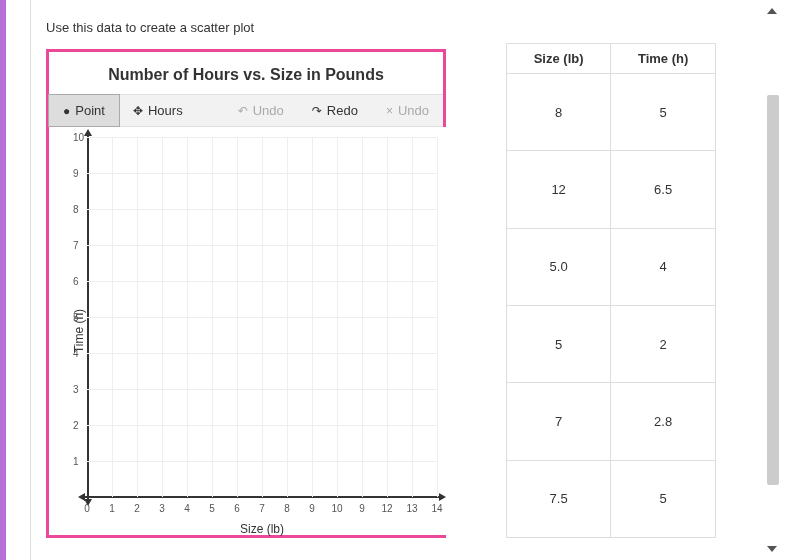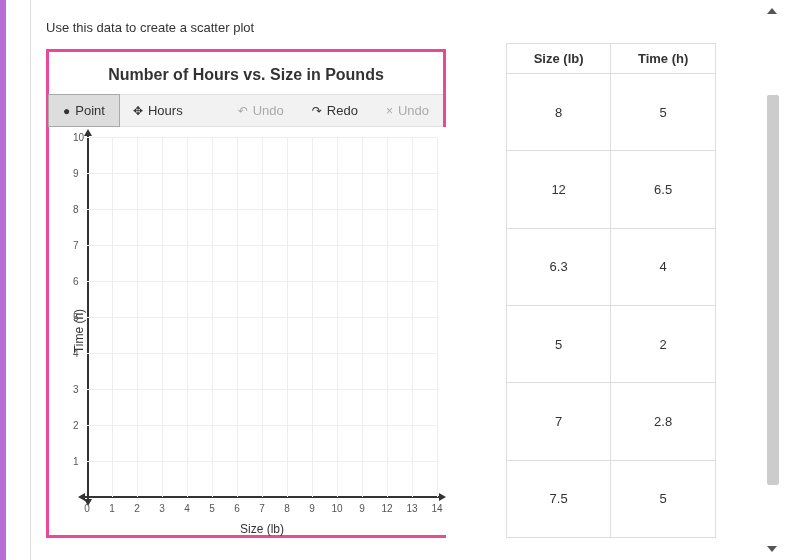--- a/index.html
+++ b/index.html
@@ -287,21 +287,21 @@
       <tbody>
         <tr>
           <td>8</td>
           <td>5</td>
         </tr>
         <tr>
           <td>12</td>
           <td>6.5</td>
         </tr>
         <tr>
-          <td>6.3</td>
+          <td>5.0</td>
           <td>4</td>
         </tr>
         <tr>
           <td>5</td>
           <td>2</td>
         </tr>
         <tr>
           <td>7</td>
           <td>2.8</td>
         </tr>

